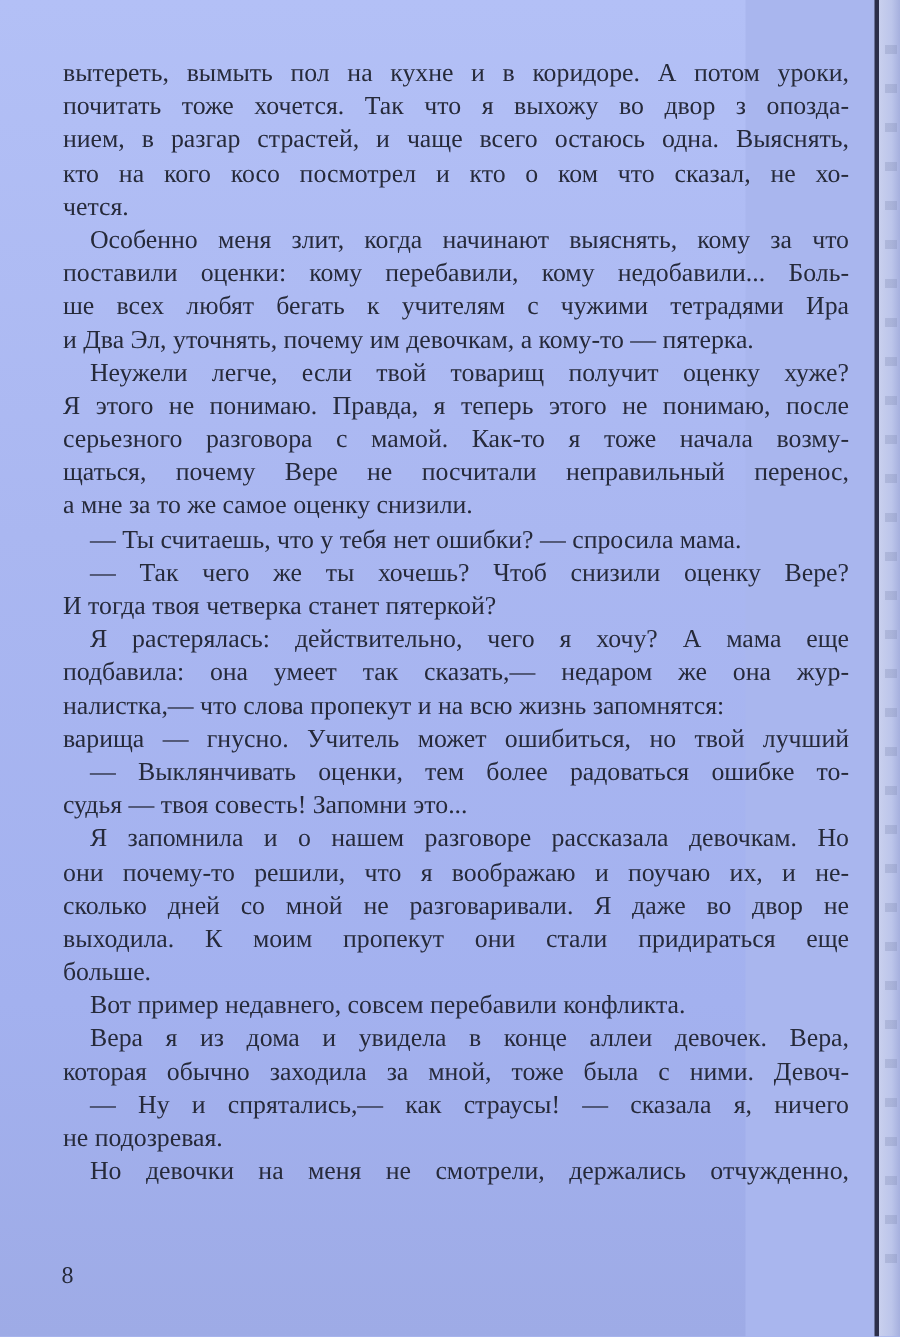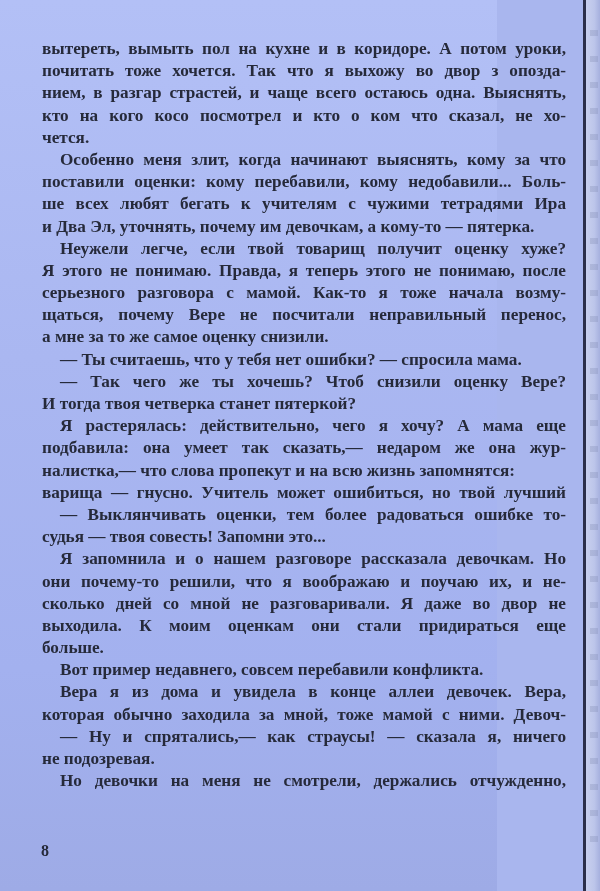--- a/index.html
+++ b/index.html
@@ -4,21 +4,20 @@
   <style>
     html, body { margin: 0; padding: 0; }
     body {
       width: 600px; height: 891px; overflow: hidden; position: relative;
       background: #a9b6ee;
       font-family: "Liberation Serif", "DejaVu Serif", serif;
     }
     .page {
       position: absolute; left: 0; top: 0; width: 497px; height: 891px;
       background: linear-gradient(180deg, #b3c0f6 0%, #aab7f1 40%, #a3b1ef 75%, #9eabe6 100%);
-      font-weight: bold;
     }
     .spine {
       position: absolute; left: 583px; top: 0; width: 3px; height: 891px;
       background: #2c2f4a;
     }
     .edge {
       position: absolute; left: 586px; top: 0; width: 14px; height: 891px;
       background: linear-gradient(90deg, #c9d0ee 0%, #bcc5ea 60%, #a6b0de 100%);
     }
     .edge-marks {
@@ -63,25 +62,25 @@
       <span class="line last">И тогда твоя четверка станет пятеркой?</span>
       <span class="line indent">Я растерялась: действительно, чего я хочу? А мама еще</span>
       <span class="line">подбавила: она умеет так сказать,— недаром же она жур-</span>
       <span class="line last">налистка,— что слова пропекут и на всю жизнь запомнятся:</span>
       <span class="line">варища — гнусно. Учитель может ошибиться, но твой лучший</span>
       <span class="line indent">— Выклянчивать оценки, тем более радоваться ошибке то-</span>
       <span class="line last">судья — твоя совесть! Запомни это...</span>
       <span class="line indent">Я запомнила и о нашем разговоре рассказала девочкам. Но</span>
       <span class="line">они почему-то решили, что я воображаю и поучаю их, и не-</span>
       <span class="line">сколько дней со мной не разговаривали. Я даже во двор не</span>
-      <span class="line">выходила. К моим оценкам они стали придираться еще</span>
+      <span class="line">выходила. К моим пропекут они стали придираться еще</span>
       <span class="line last">больше.</span>
       <span class="line indent last">Вот пример недавнего, совсем перебавили конфликта.</span>
       <span class="line indent">Вера я из дома и увидела в конце аллеи девочек. Вера,</span>
-      <span class="line">которая обычно заходила за мной, тоже мамой с ними. Девоч-</span>
+      <span class="line">которая обычно заходила за мной, тоже была с ними. Девоч-</span>
       <span class="line indent">— Ну и спрятались,— как страусы! — сказала я, ничего</span>
       <span class="line last">не подозревая.</span>
       <span class="line indent">Но девочки на меня не смотрели, держались отчужденно,</span>
     </div>
   <div class="page-number">8</div>
 </div>
 <div class="spine"></div>
 <div class="edge"></div>
 <div class="edge-marks"></div>
 

